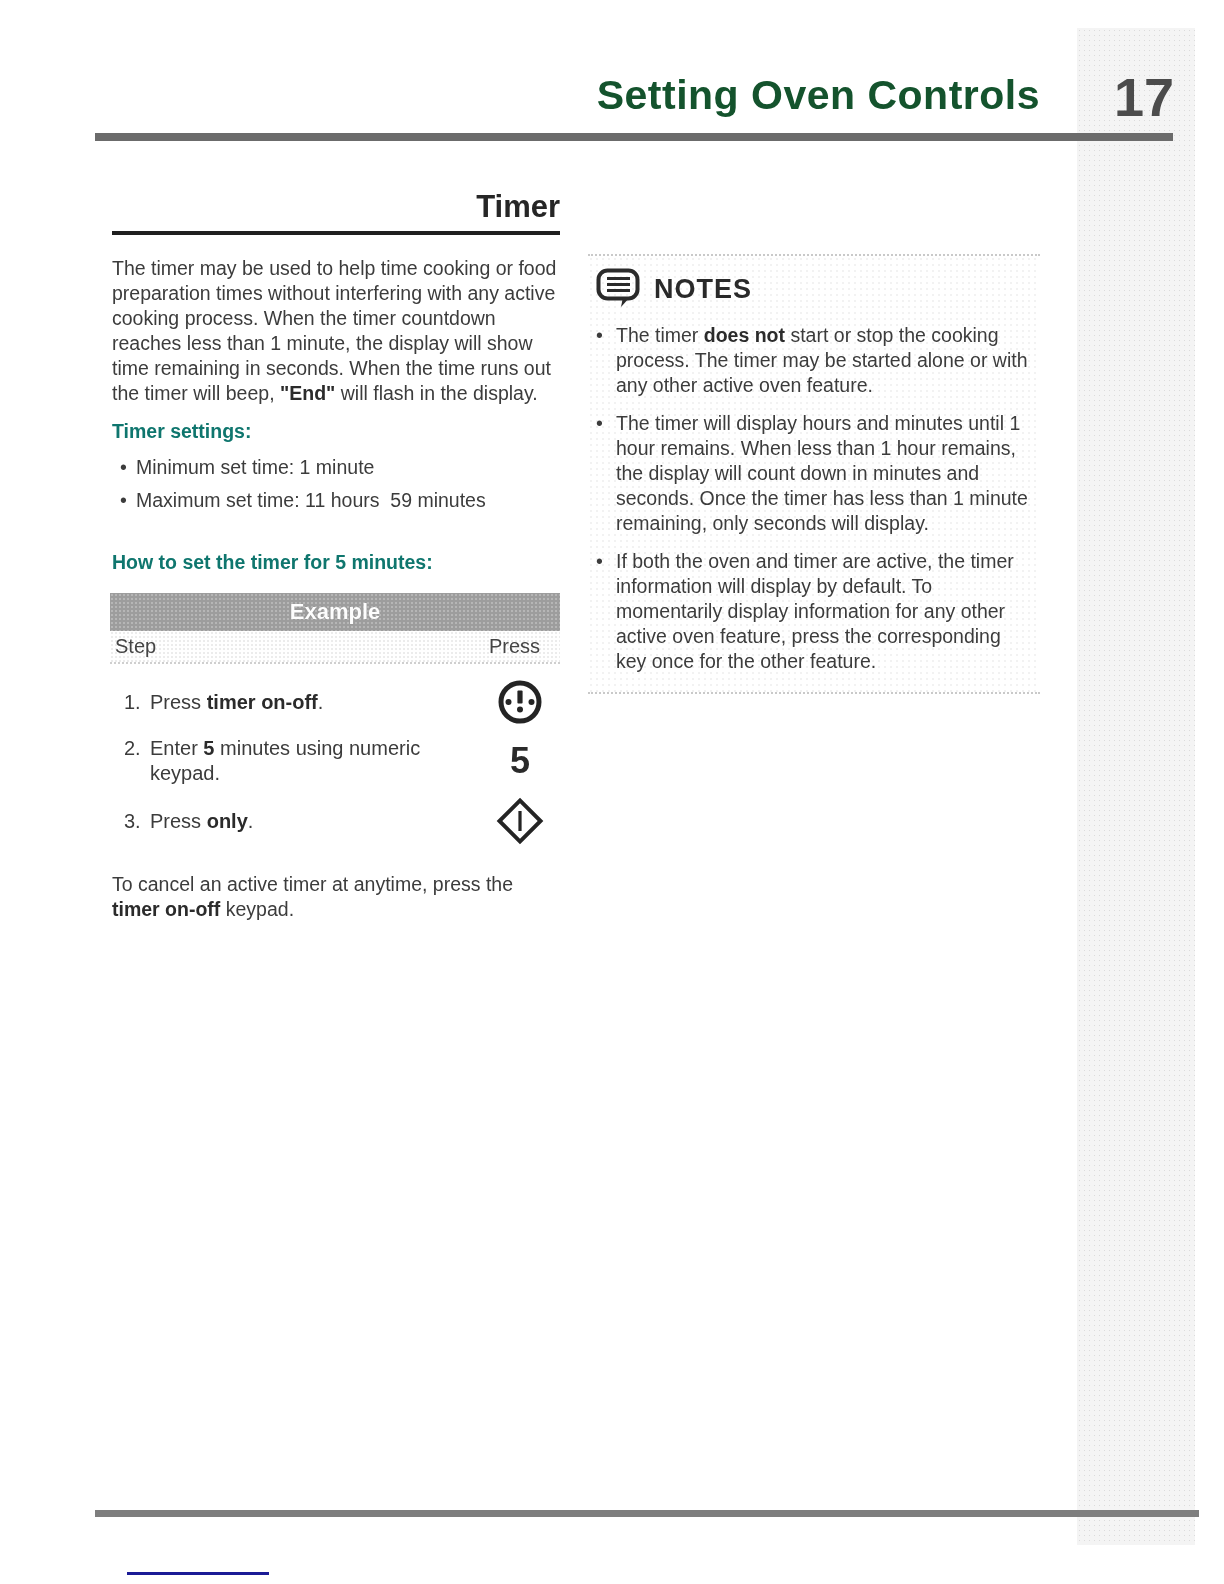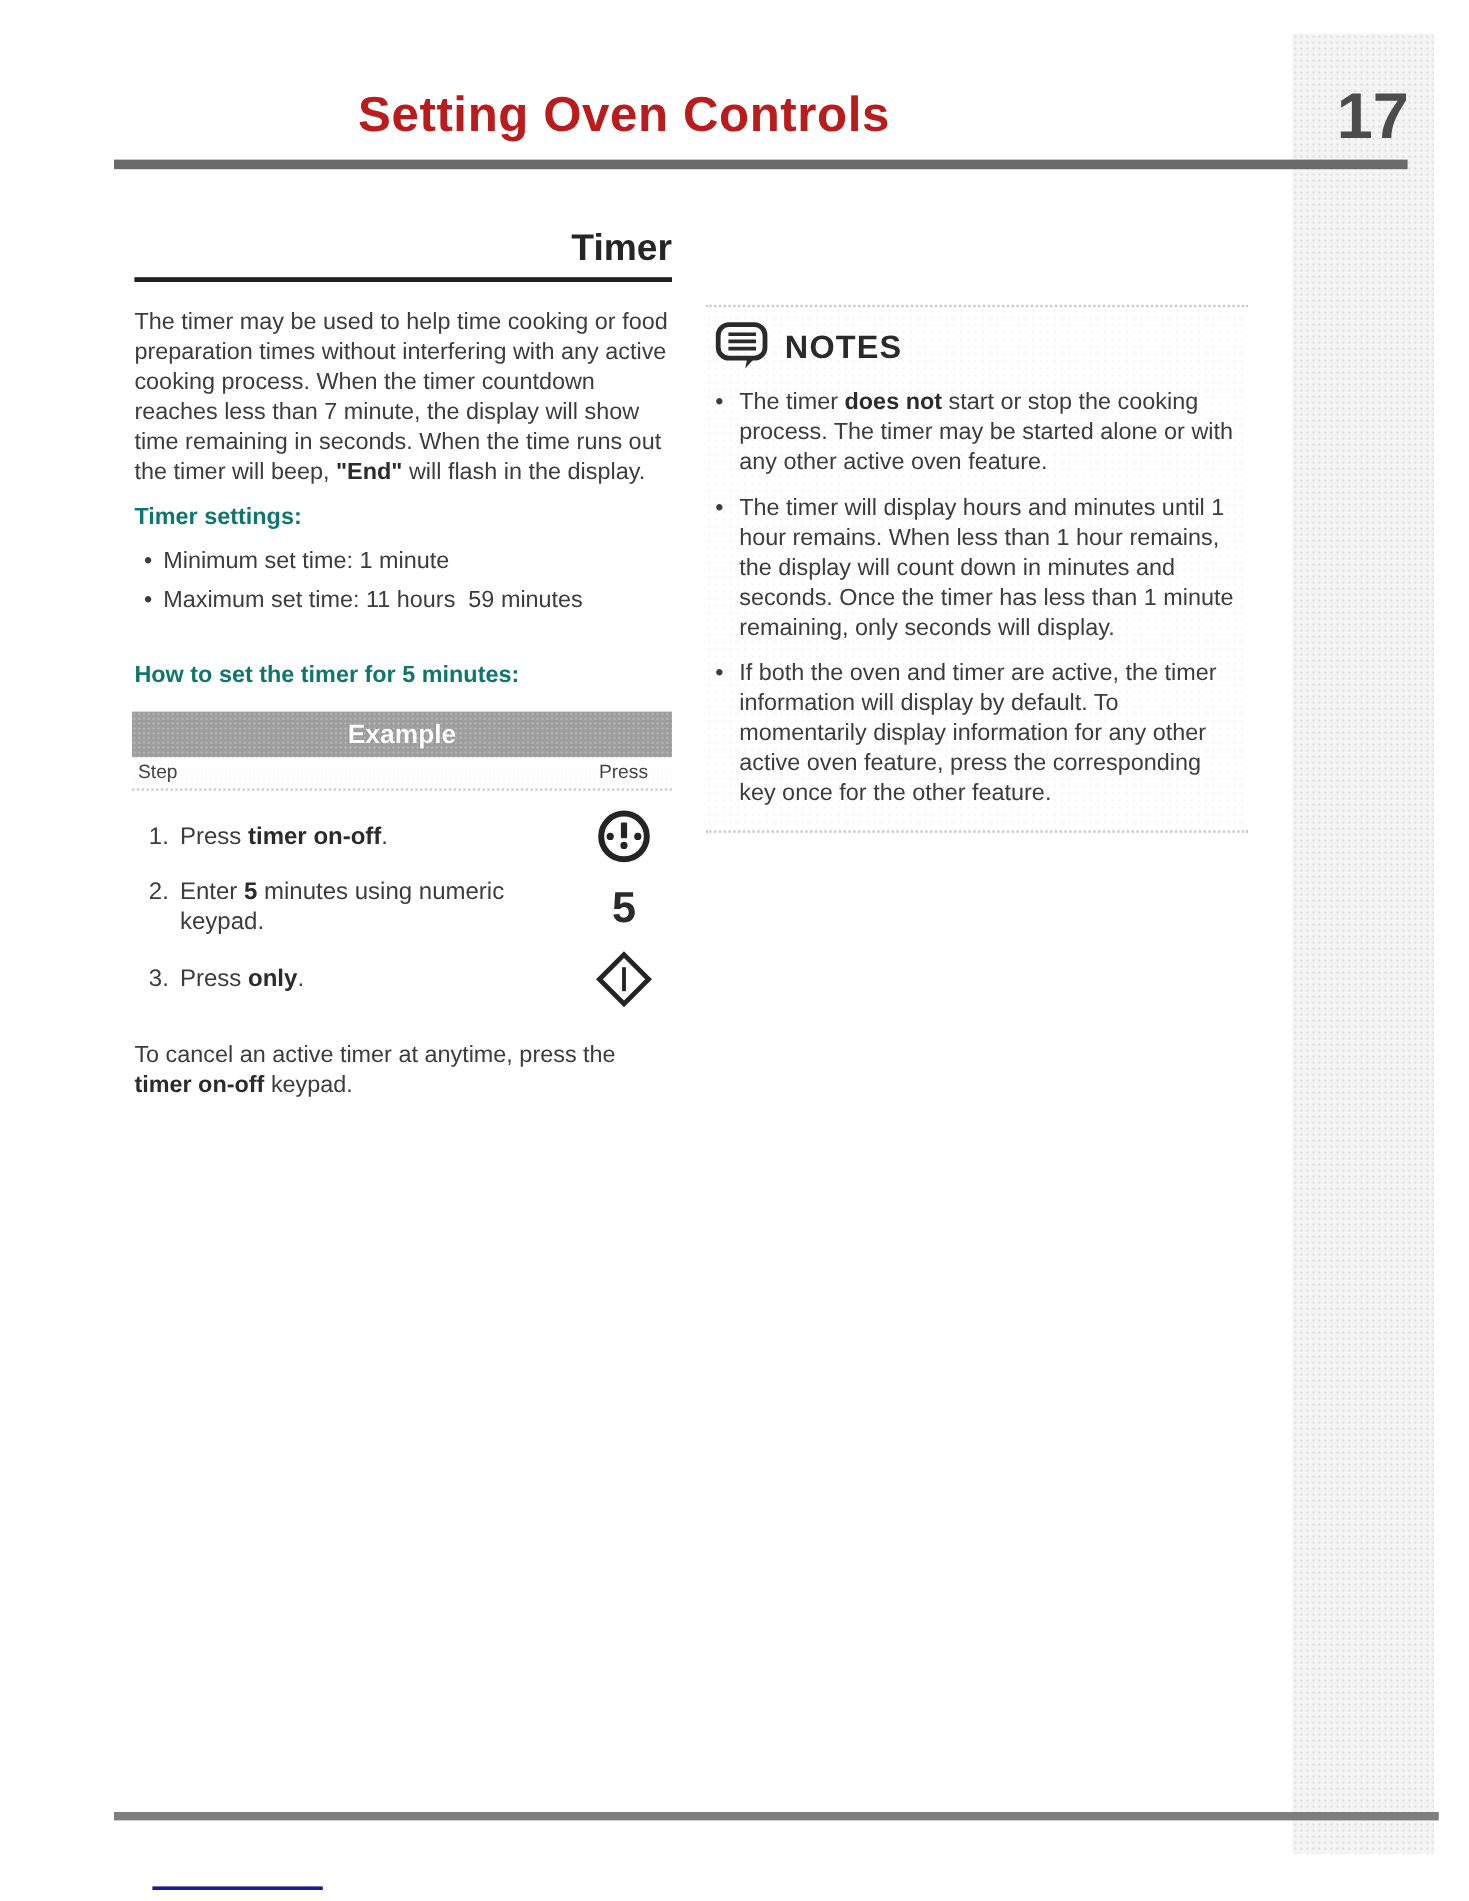--- a/index.html
+++ b/index.html
@@ -9,22 +9,22 @@
   }
   
   .edge-strip{
     position:absolute;left:1077px;top:28px;width:118px;height:1517px;
     background-color:#f4f4f4;
     background-image:radial-gradient(rgba(0,0,0,0.10) 0.8px, transparent 0.9px);
     background-size:5px 5px;
   }
   
   .header-title{
-    position:absolute;top:72px;left:0;width:1040px;text-align:center;
-    font-size:41px;font-weight:bold;color:#b91c1c;letter-spacing:0.5px;margin:0;
+    position:absolute;top:72px;left:0;width:1040px;text-align:right;
+    font-size:41px;font-weight:bold;color:#14532d;letter-spacing:0.5px;margin:0;
   }
   .page-number{
     position:absolute;top:66px;left:1090px;width:108px;text-align:center;
     font-size:54px;font-weight:bold;color:#4c4c4c;
   }
   .top-rule{position:absolute;left:95px;top:133px;width:1078px;height:8px;background:#6b6b6b;}
   .bottom-rule{position:absolute;left:95px;top:1510px;width:1104px;height:7px;background:#7e7e7e;}
   .footer-line{position:absolute;left:127px;top:1572px;width:142px;height:3px;background:#1b1b96;}
 
   
@@ -44,21 +44,21 @@
   .example-table{margin-top:19px;width:450px;margin-left:-2px;}
   .ex-header{
     height:38px;background-color:#9d9d9d;
     background-image:radial-gradient(rgba(255,255,255,0.25) 0.8px, transparent 0.9px);
     background-size:4px 4px;
     color:#fdfdfd;font-size:22px;font-weight:bold;text-align:center;line-height:38px;
     text-shadow:0 0 1px rgba(0,0,0,0.25);
   }
   .ex-cols{
     display:flex;justify-content:space-between;align-items:flex-end;
-    padding:4px 20px 4px 5px;font-size:16px;color:#444;
+    padding:4px 20px 4px 5px;font-size:20px;color:#444;
     background-image:radial-gradient(rgba(0,0,0,0.08) 0.7px, transparent 0.8px);
     background-size:4px 4px;border-bottom:2px dotted #cfcfcf;
   }
   .steps{margin-top:14px;}
   .step-row{display:flex;align-items:center;margin-top:10px;}
   .step-text{flex:1;display:flex;font-size:20px;line-height:25px;}
   .step-num{flex:0 0 26px;margin-left:14px;}
   .step-body{max-width:310px;}
   .step-icon{flex:0 0 80px;text-align:center;}
   .key-5{font-size:36px;font-weight:bold;color:#2a2a2a;line-height:36px;}
@@ -88,21 +88,21 @@
   <div class="edge-strip"></div>
 
   <h1 class="header-title">Setting Oven Controls</h1>
   <div class="page-number">17</div>
   <div class="top-rule"></div>
 
   <div class="left-col">
     <h2 class="section-title">Timer</h2>
     <div class="section-rule"></div>
 
-    <p class="body-text intro"><span>The timer may be used to help time cooking or food preparation times without interfering with any active cooking process. When the timer countdown reaches less than 7 minute, the display will show time remaining in seconds. When the time runs out the timer will beep, </span><b>"End"</b><span> will flash in the display.</span></p>
+    <p class="body-text intro"><span>The timer may be used to help time cooking or food preparation times without interfering with any active cooking process. When the timer countdown reaches less than 1 minute, the display will show time remaining in seconds. When the time runs out the timer will beep, </span><b>"End"</b><span> will flash in the display.</span></p>
 
     <p class="subhead">Timer settings:</p>
 
     <ul class="settings-list">
       <li>
         <span class="marker">•</span>
         <span>Minimum set time: 1 minute</span>
       </li>
       <li>
         <span class="marker">•</span>

